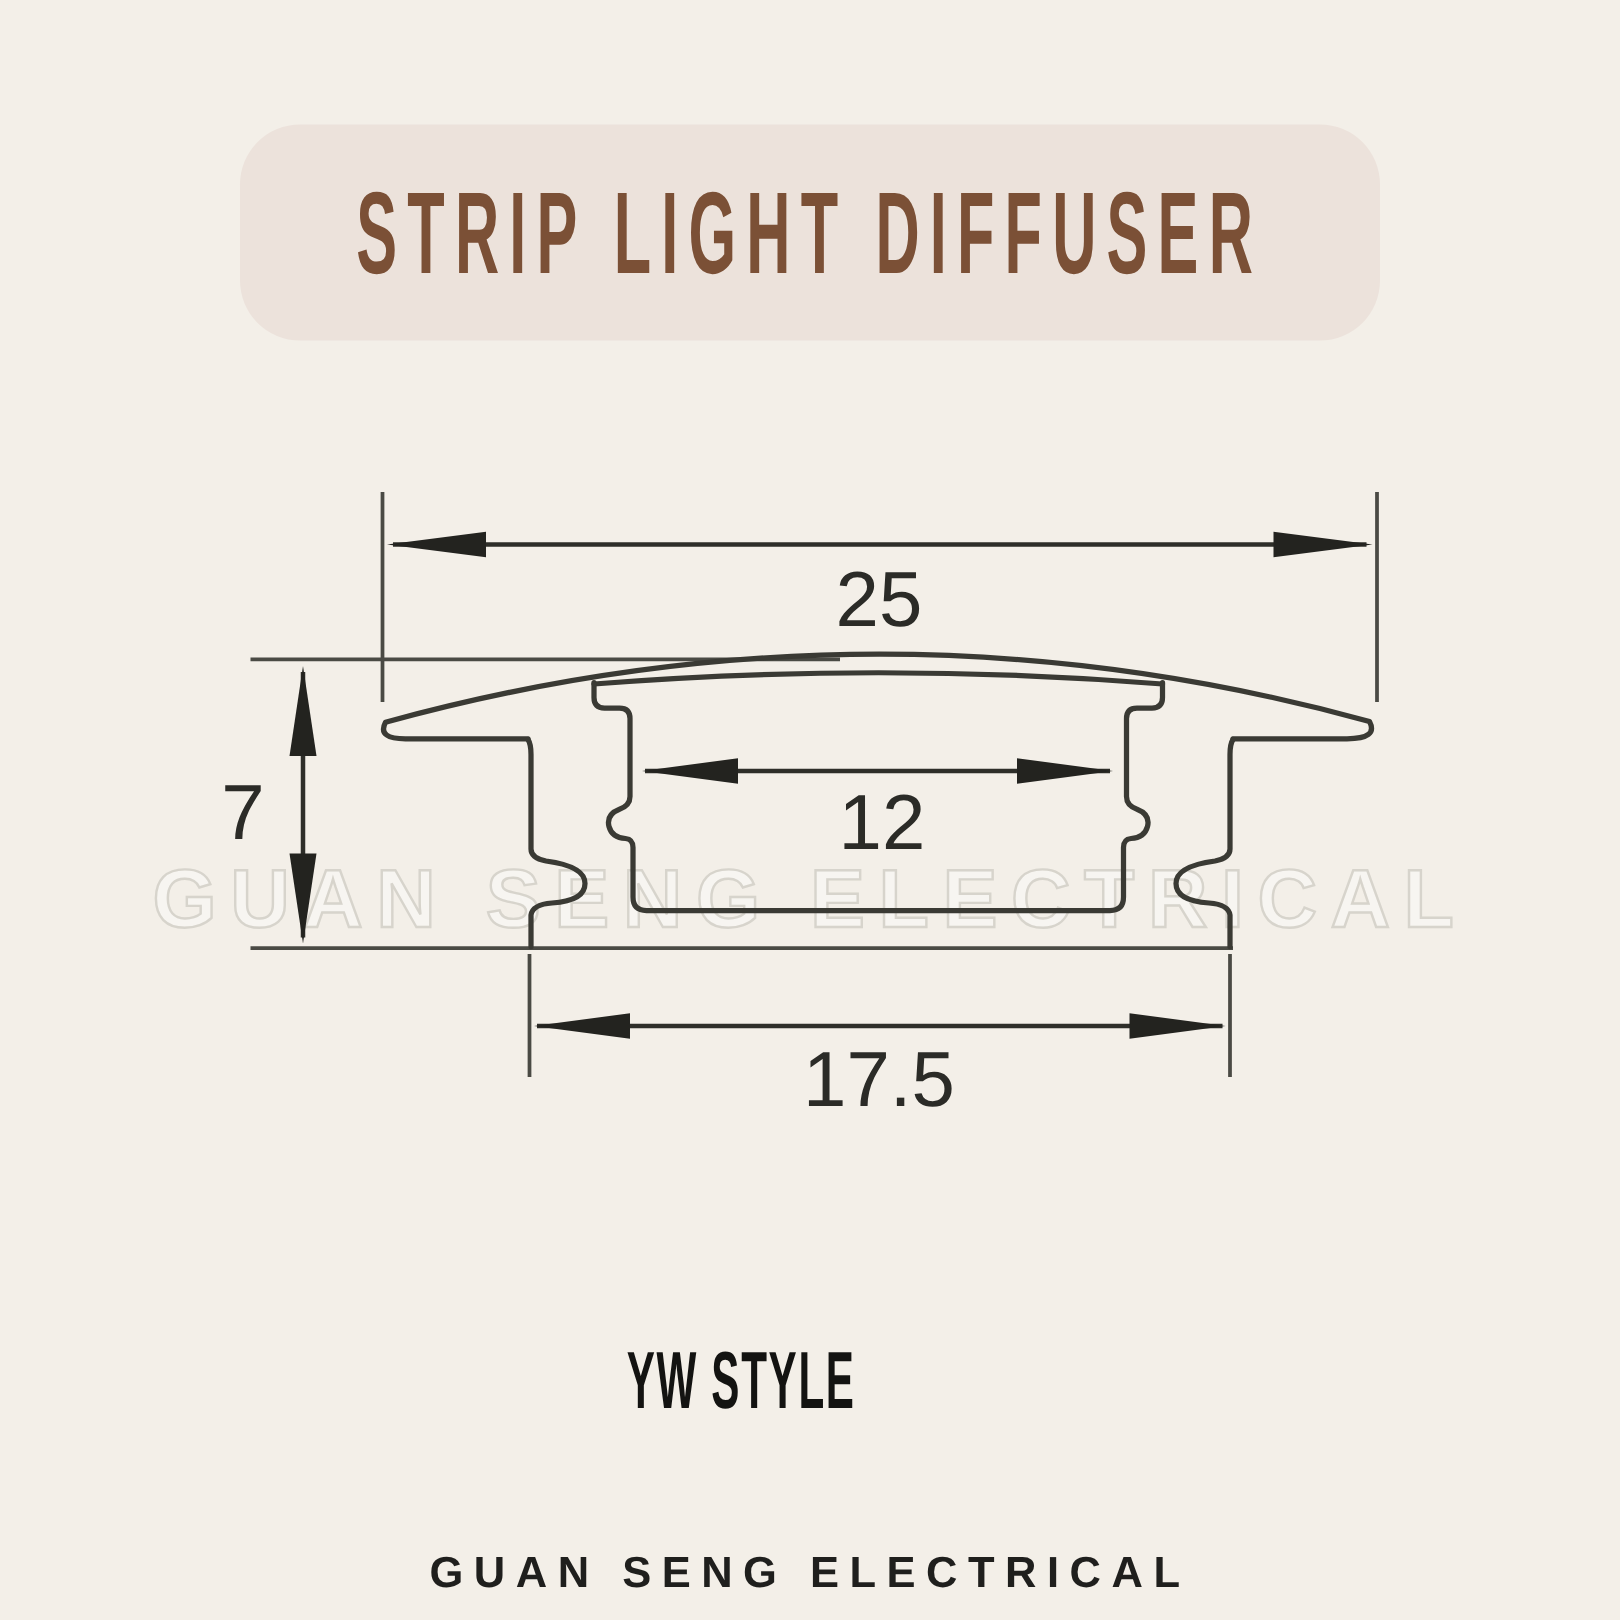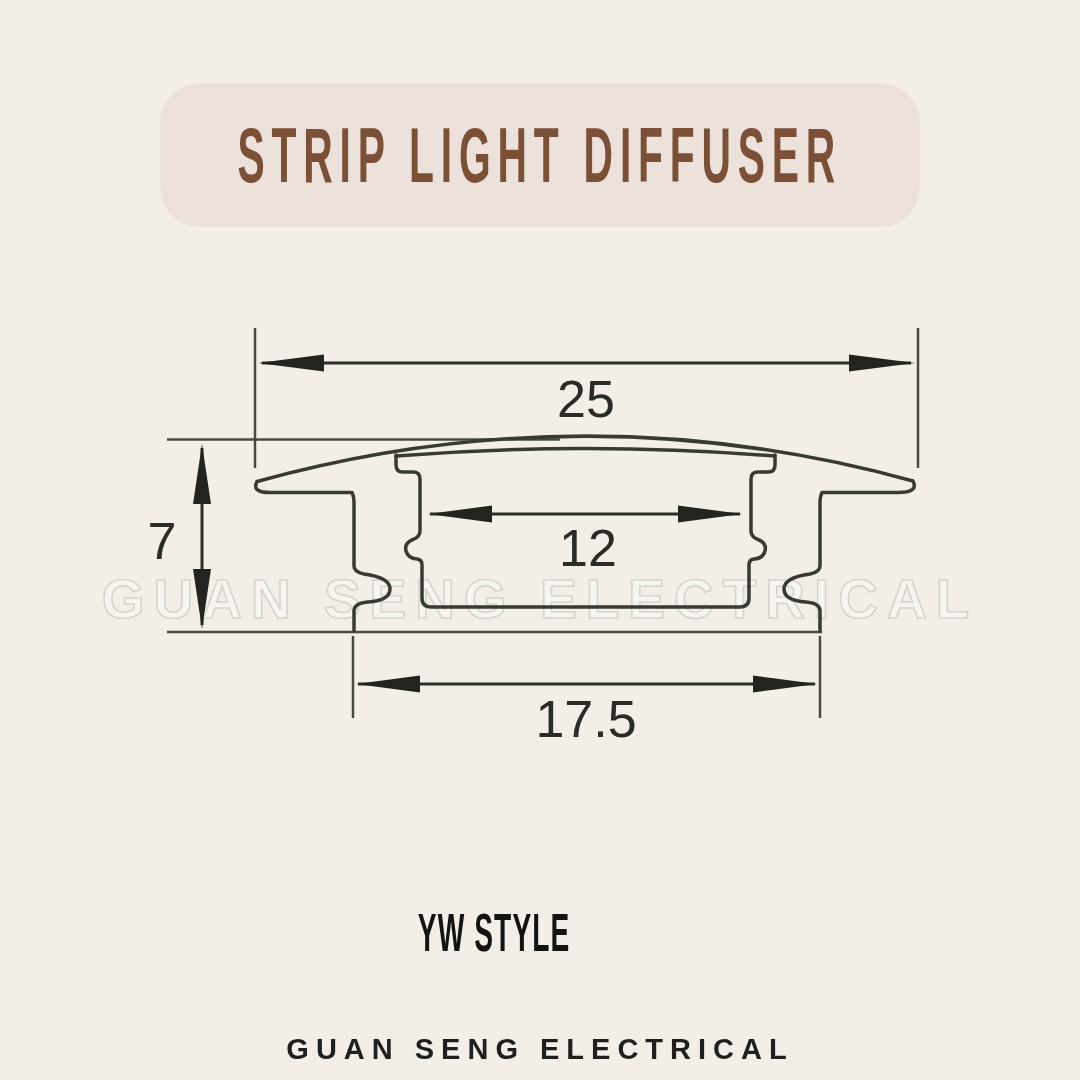--- a/index.html
+++ b/index.html
@@ -34,22 +34,22 @@
   }
   .watermark-text{
     font-family:"Liberation Sans",sans-serif;
     font-size:55px;font-weight:bold;letter-spacing:9px;
     text-anchor:middle;
     fill:rgba(255,255,255,0.38);
     stroke:#d7d4cc;stroke-width:1.6px;
   }
   
   .style-name{
-    position:absolute;left:0;top:912px;width:988px;height:56px;
-    display:flex;align-items:flex-start;justify-content:center;
+    position:absolute;left:0;top:888px;width:988px;height:56px;
+    display:flex;align-items:flex-end;justify-content:center;
   }
   .style-name span{
     display:inline-block;
     font-size:38px;font-weight:bold;letter-spacing:1.5px;color:#131311;
     white-space:nowrap;
     transform:scale(0.74,1.42);transform-origin:center center;
   }
   
   .brand-footer{
     position:absolute;left:0;top:1028px;width:1080px;height:42px;

